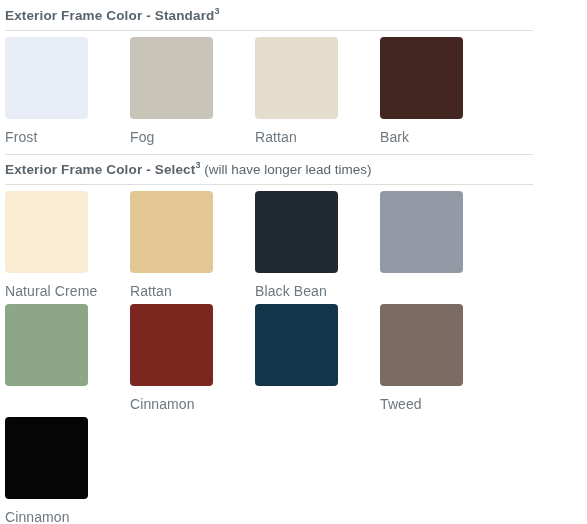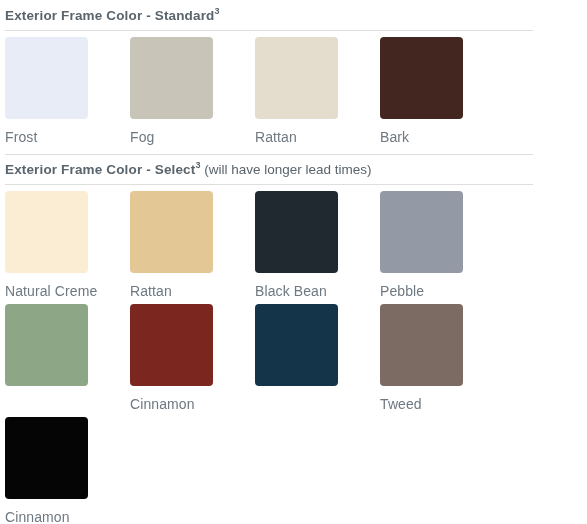--- a/index.html
+++ b/index.html
@@ -128,21 +128,20 @@
       </div>
 
       <div class="swatch-cell">
         <div class="swatch-chip" style="background:#20292f"></div>
         <div class="swatch-label">Black Bean</div>
       </div>
 
 
       <div class="swatch-cell">
         <div class="swatch-chip" style="background:#949aa5"></div>
-        <div class="swatch-label">Pebble</div>
       </div>
 
       <div class="swatch-cell">
         <div class="swatch-chip" style="background:#8da786"></div>
       </div>
 
 
       <div class="swatch-cell">
         <div class="swatch-chip" style="background:#7c2620"></div>
         <div class="swatch-label">Cinnamon</div>

